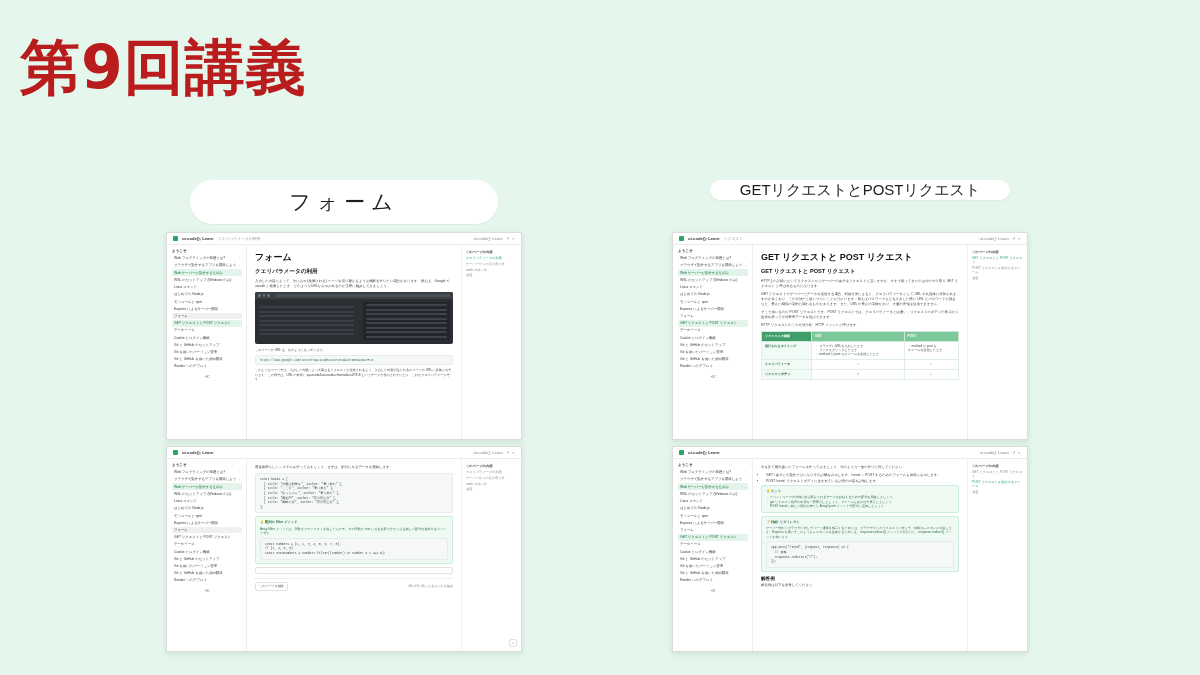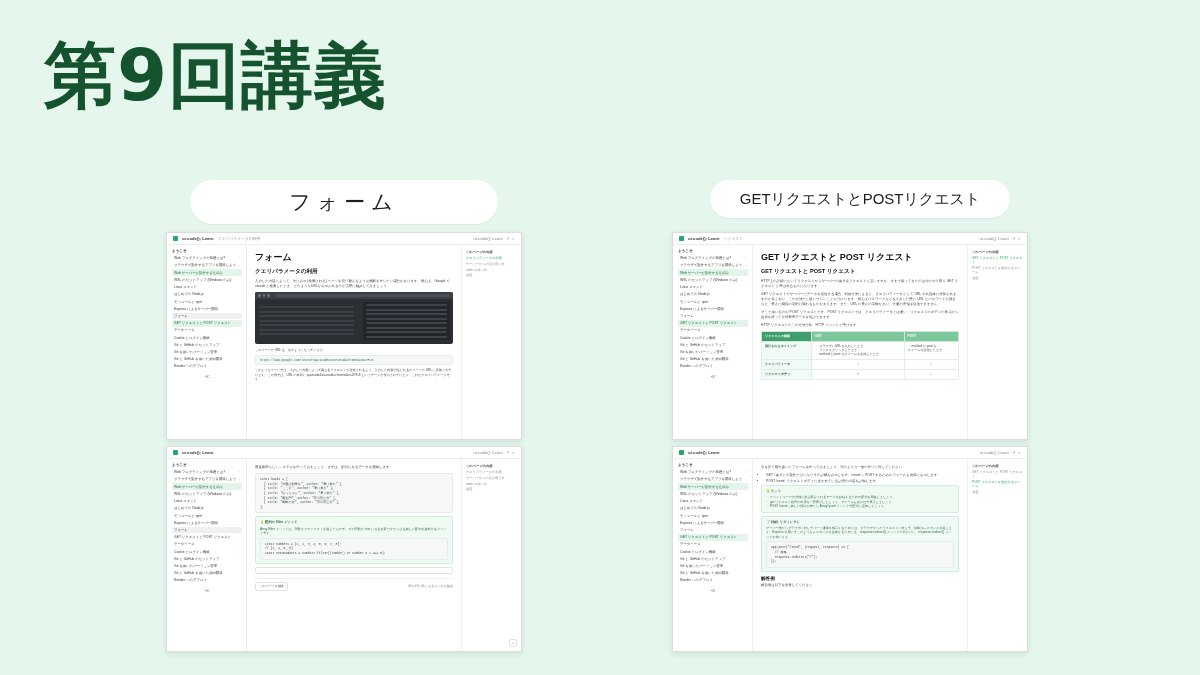--- a/index.html
+++ b/index.html
@@ -12,24 +12,24 @@
   }
   #stage {
     position: relative;
     width: 1200px; height: 675px;
     background: #e5f7ec;
   }
 
   
   .slide-title {
     position: absolute;
-    left: 44px; top: 28px;
-    font-size: 72px;
+    left: 20px; top: 28px;
+    font-size: 60px;
     font-weight: bold;
-    color: #14532d;
+    color: #b91c1c;
     letter-spacing: 1px;
     font-family: "DejaVu Sans", sans-serif;
   }
 
   
   .pill {
     position: absolute;
     background: #ffffff;
     border-radius: 999px;
     display: flex;
@@ -39,21 +39,21 @@
     box-shadow: 0 1px 2px rgba(0,0,0,0.06);
   }
   #pill-form {
     left: 190px; top: 180px;
     width: 308px; height: 44px;
     font-size: 21px;
     letter-spacing: 6px;
   }
   #pill-getpost {
     left: 710px; top: 180px;
-    width: 300px; height: 38px;
+    width: 300px; height: 20px;
     font-size: 15px;
     letter-spacing: 0px;
   }
 
   
   .shot {
     position: absolute;
     background: #ffffff;
     border: 1px solid #dcdcdc;
     box-shadow: 0 2px 6px rgba(0,0,0,0.10);

